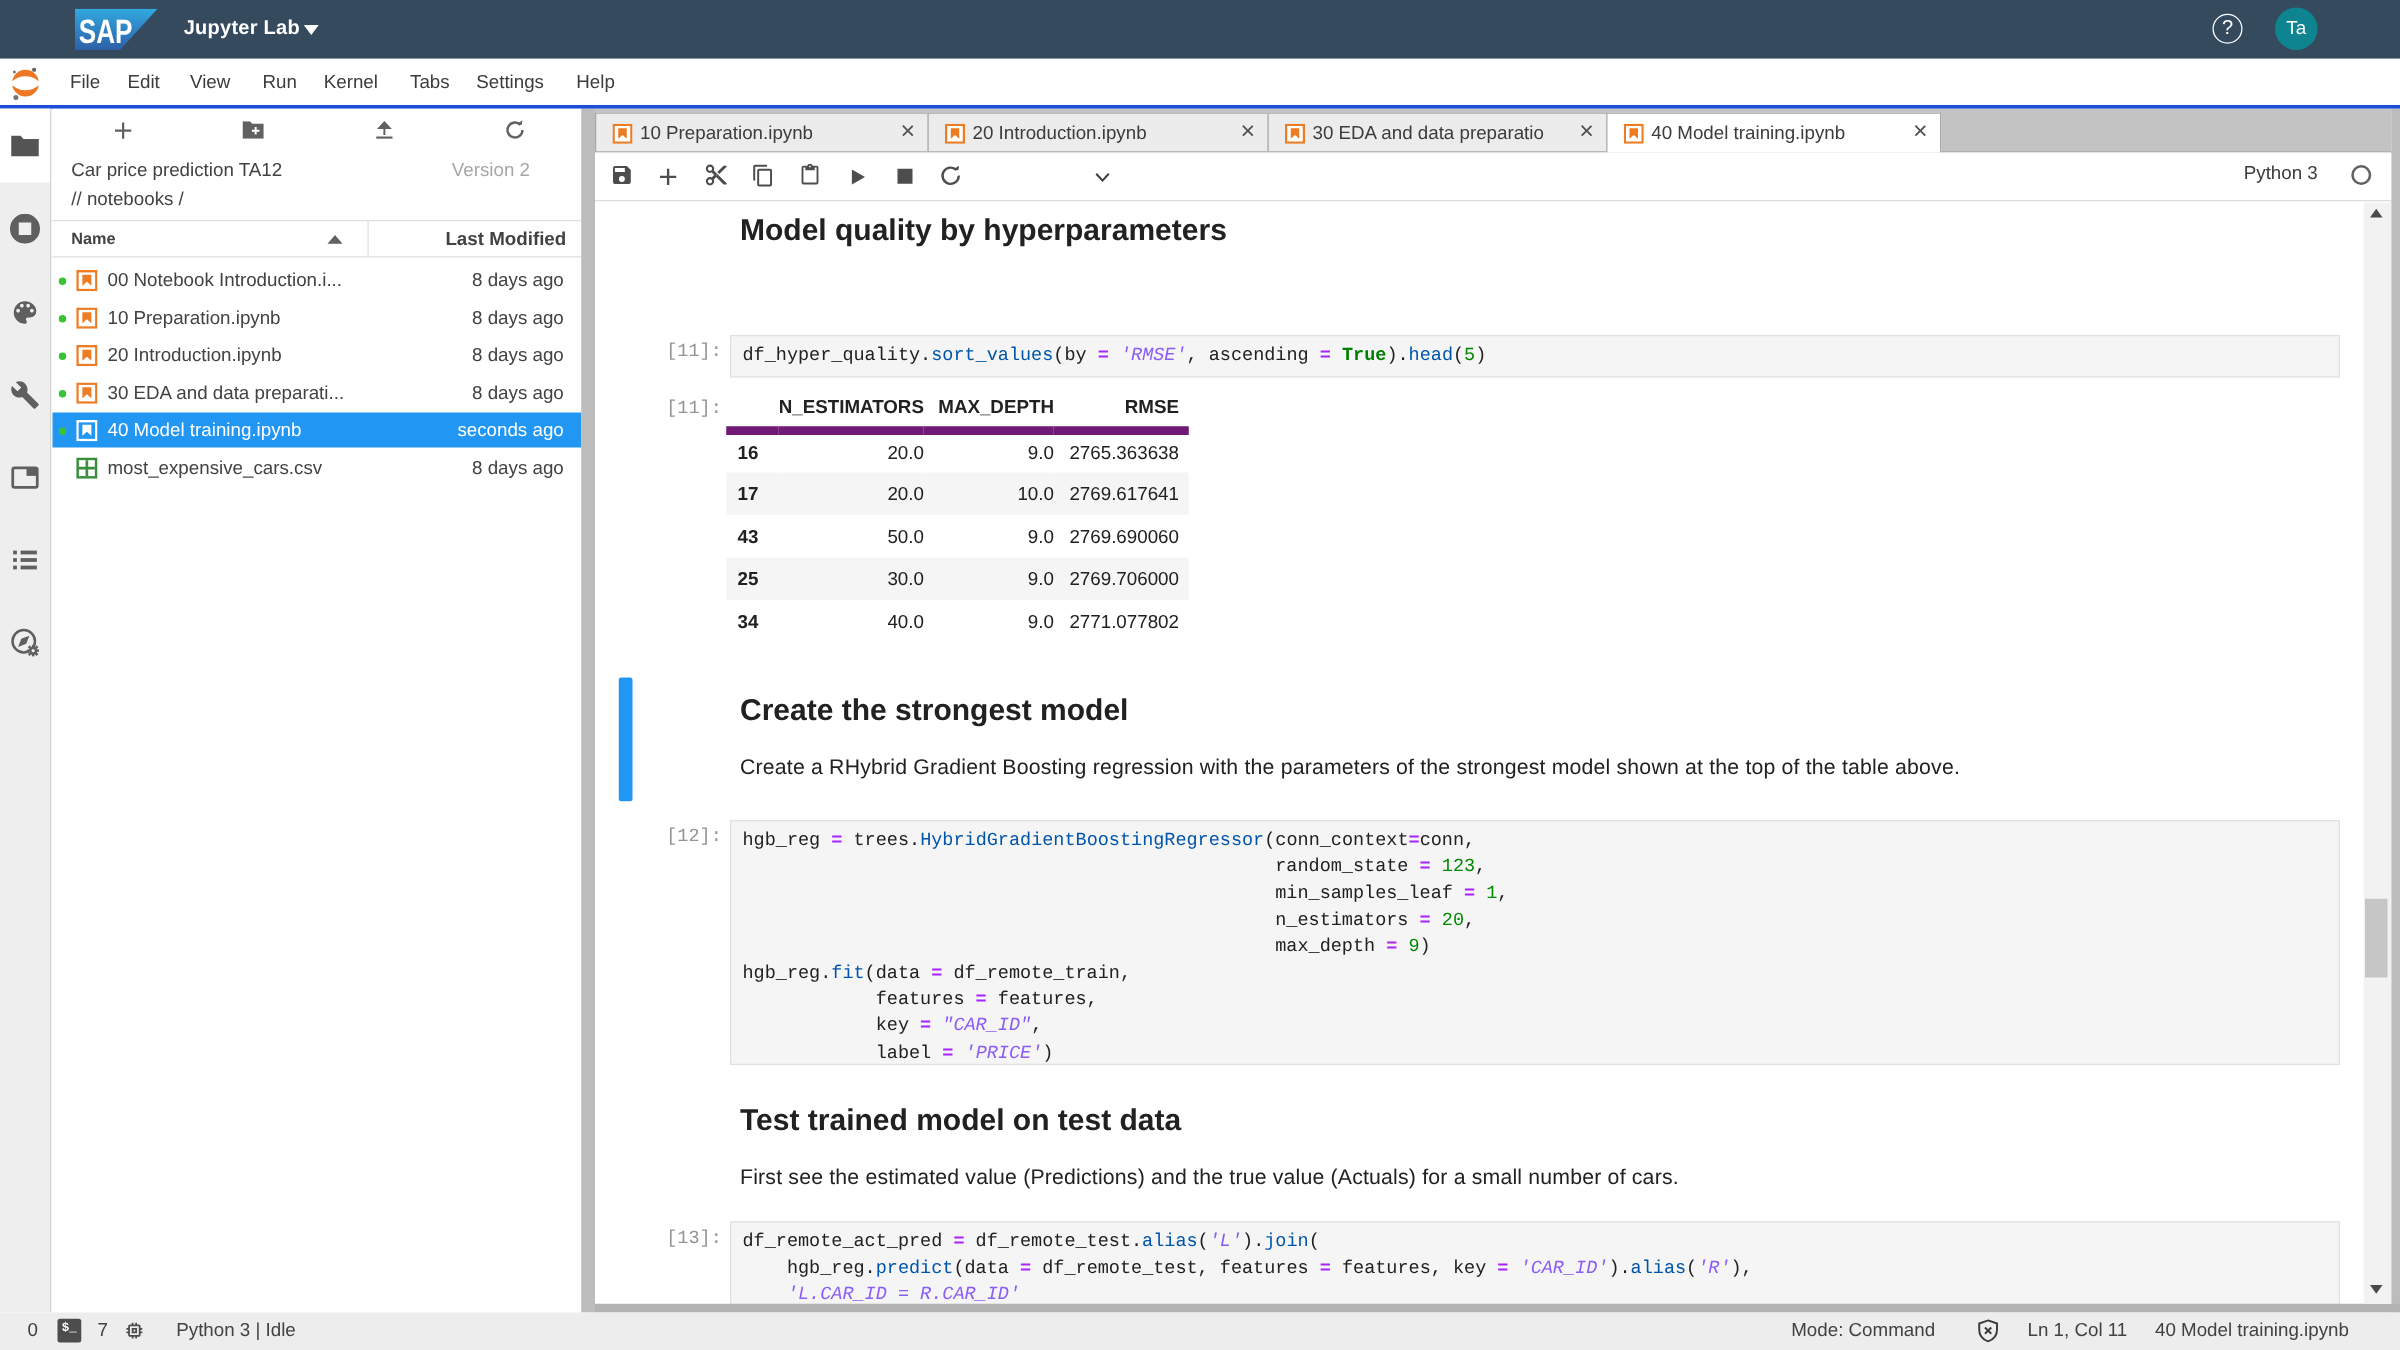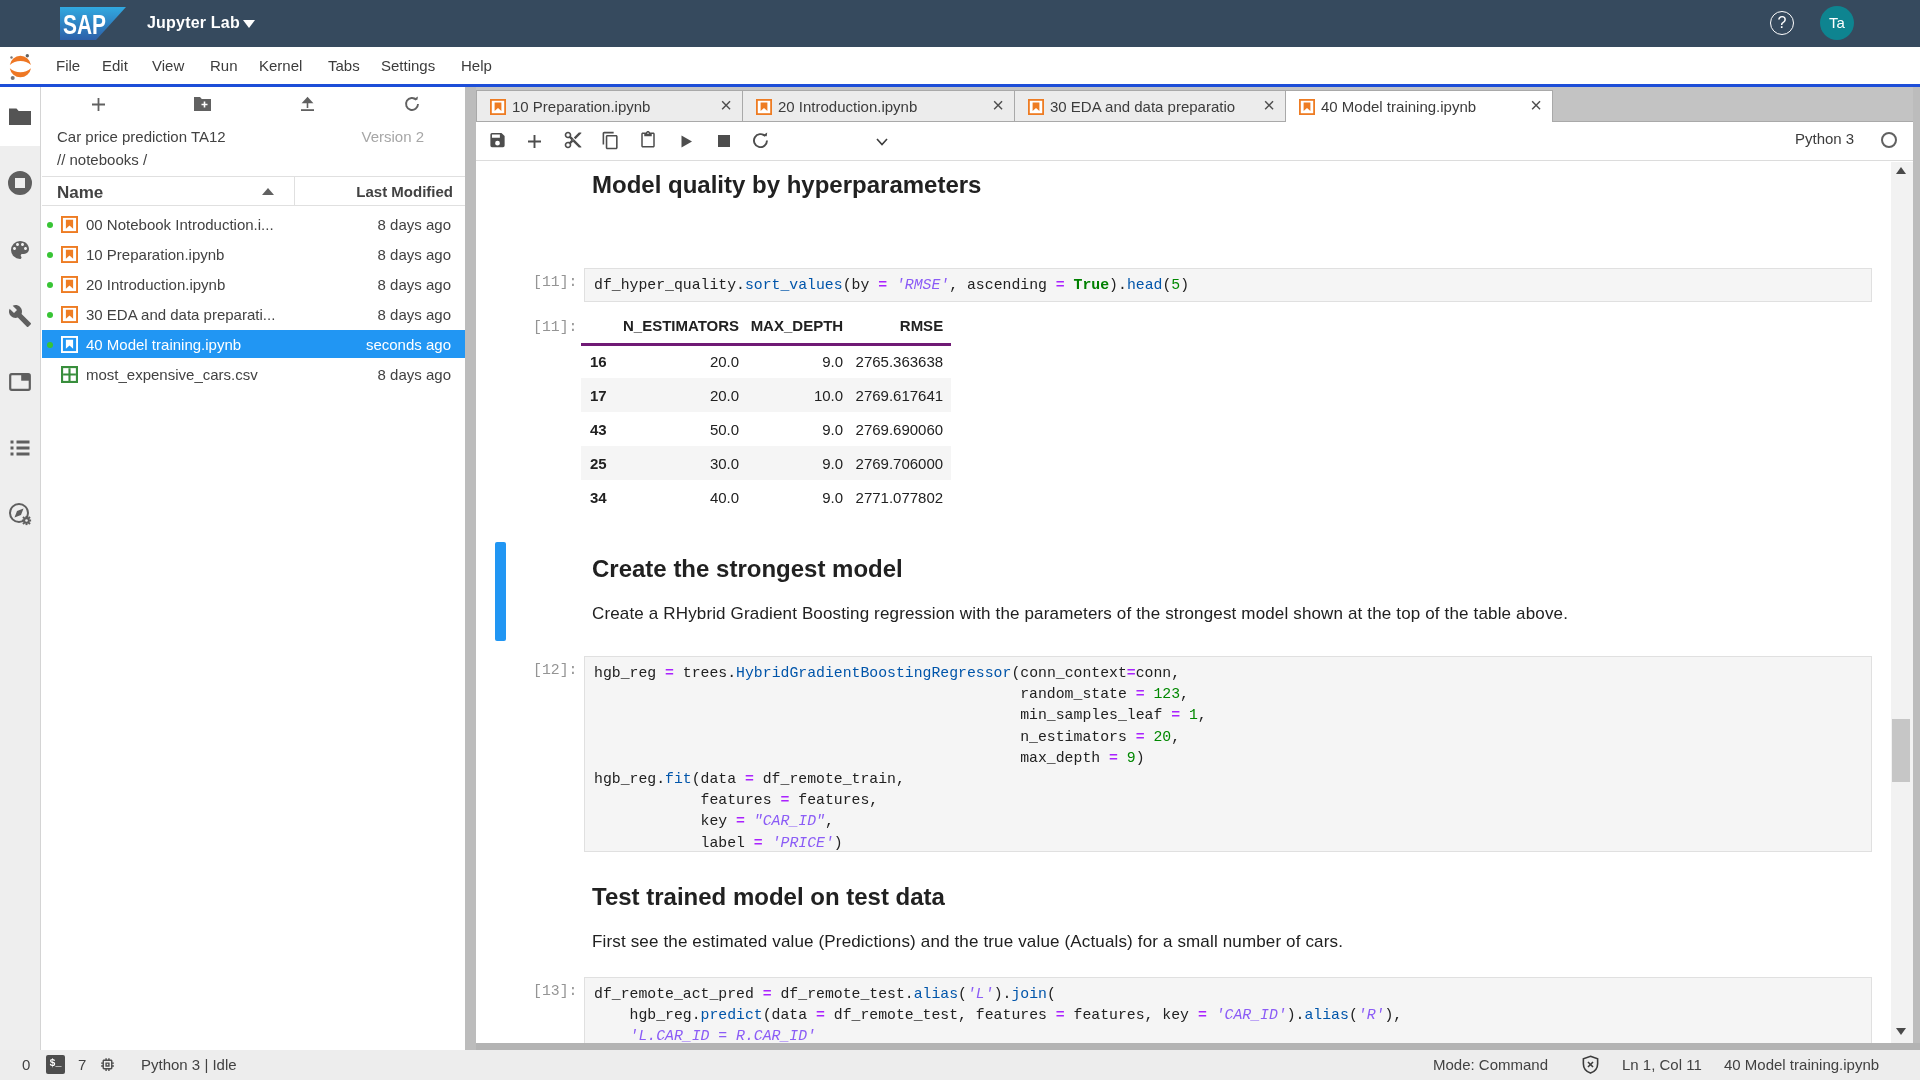--- a/index.html
+++ b/index.html
@@ -21,21 +21,21 @@
   #sidebar .active-seg { position:absolute; left:0; top:0; width:40px; height:59px; background:#fff; }
   .sbicon { position:absolute; left:8px; width:24px; height:24px; }
   
   #fb { position:absolute; left:42px; top:87px; width:423px; height:963px; background:#fff; }
   .fbtool { position:absolute; top:9px; color:#616161; }
   #fbtitle { position:absolute; left:15px; top:41px; font-size:15px; color:#424242; }
   #fbver { position:absolute; right:41px; top:41px; font-size:15px; color:#a6a6a6; }
   #fbcrumb { position:absolute; left:15px; top:64px; font-size:15px; color:#424242; border-bottom:0; }
   #fbcrumbline { position:absolute; left:0; top:89px; width:423px; height:1px; background:#e0e0e0; }
   #fbhead { position:absolute; left:0; top:90px; width:423px; height:29px; border-bottom:1px solid #e0e0e0; }
-  #fbhead .nm { position:absolute; left:15px; top:6px; font-size:17px; font-weight:bold; color:#424242; }
+  #fbhead .nm { position:absolute; left:15px; top:6px; font-size:13px; font-weight:bold; color:#424242; }
   #fbhead .lm { position:absolute; right:12px; top:6px; font-size:15px; font-weight:bold; color:#424242; }
   #fbhead .coldiv { position:absolute; left:252px; top:0; width:1px; height:29px; background:#e0e0e0; }
   #fbhead .sortarrow { position:absolute; left:220px; top:11px; width:0; height:0; border-left:6px solid transparent; border-right:6px solid transparent; border-bottom:7px solid #616161; }
   .frow { position:absolute; left:0; width:423px; height:30px; font-size:15px; color:#424242; }
   .frow .dot { position:absolute; left:5px; top:12px; width:6px; height:6px; border-radius:50%; background:#38c435; }
   .frow .ficon { position:absolute; left:19px; top:6px; }
   .frow .fname { position:absolute; left:44px; top:6px; }
   .frow .fdate { position:absolute; right:14px; top:6px; }
   .frow.sel { background:#2196f3; color:#fff; }
   
@@ -312,21 +312,21 @@
   <div id="nb">
     <div class="h2" style="top:9px">Model quality by hyperparameters</div>
     <div class="prompt" style="top:112px">[11]:</div>
     <div class="codecell" style="top:106px;height:34px">
         <div class="code">df_hyper_quality.<span class="f">sort_values</span>(by <span class="o">=</span> <span class="s">'RMSE'</span>, ascending <span class="o">=</span> <span class="k">True</span>).<span class="f">head</span>(<span class="m">5</span>)</div>
       </div>
     <div class="prompt" style="top:157px">[11]:</div>
     <div id="dftable">
       <table>
         <tbody>
-            <tr style="height:31px;border-bottom:3px solid #701a75">
+            <tr style="height:31px;border-bottom:7px solid #701a75">
               <th style="width:42px"></th>
               <th style="width:113px">N_ESTIMATORS</th>
               <th style="width:104px">MAX_DEPTH</th>
               <th style="width:108px;padding-right:8px">RMSE</th>
             </tr>
         <tr style="height:34px">
               <th style="text-align:left;padding-left:9px">16</th>
               <td>20.0</td>
               <td>9.0</td>
               <td style="padding-right:8px">2765.363638</td>

